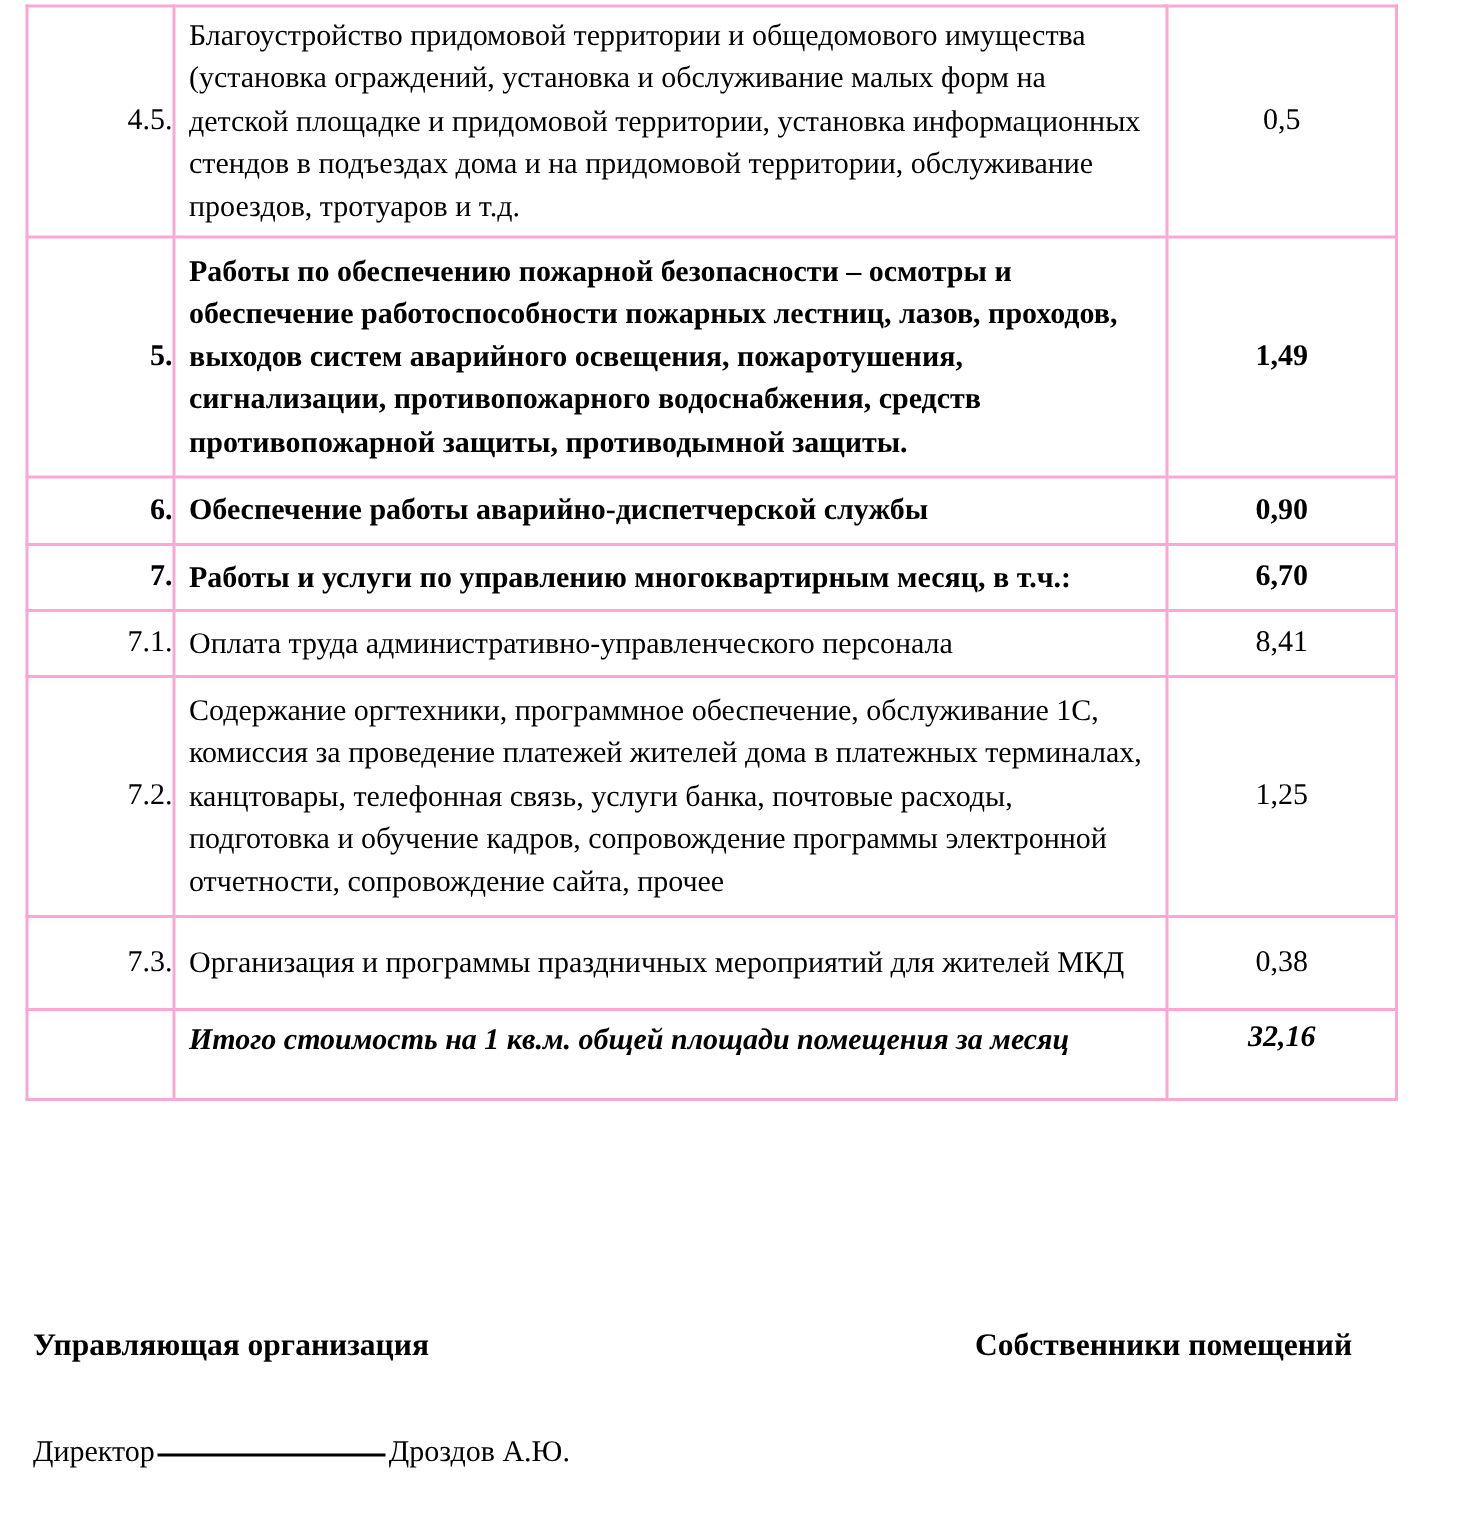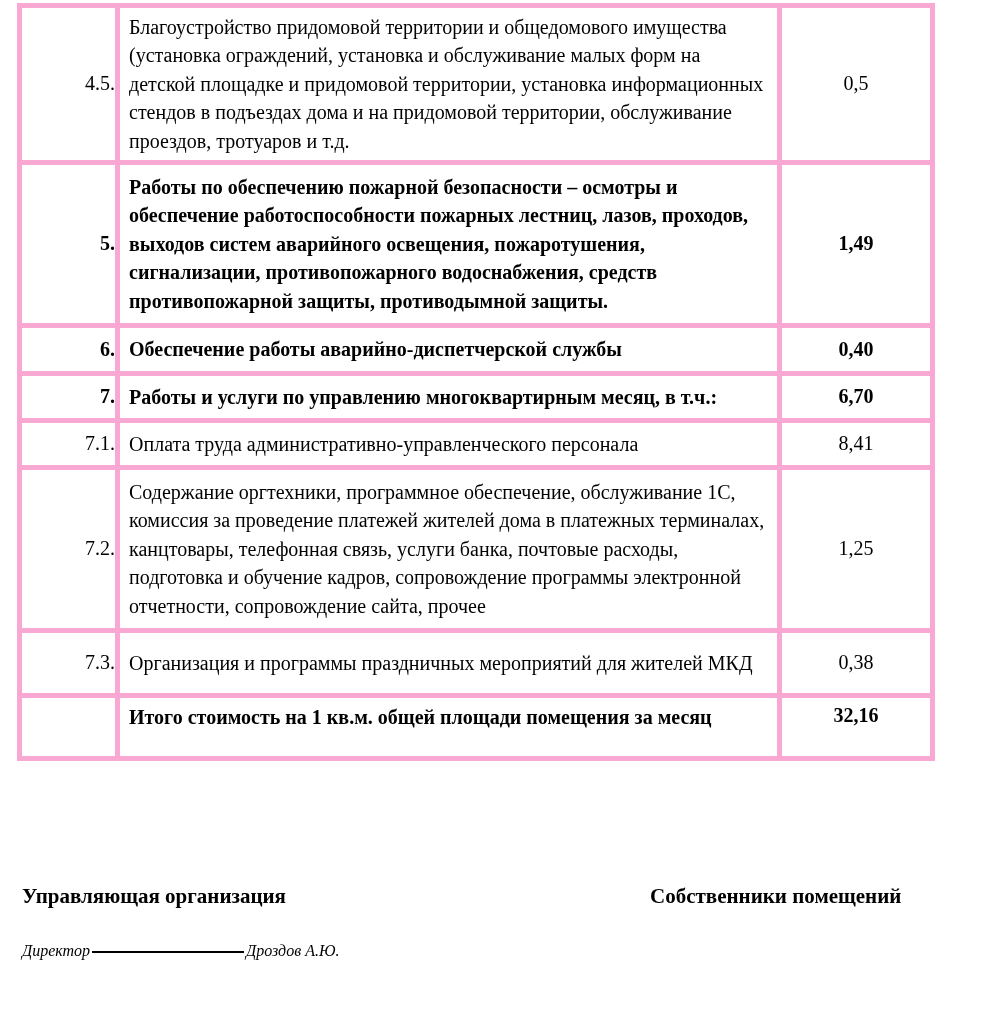--- a/index.html
+++ b/index.html
@@ -27,21 +27,21 @@
   
   .tariff-table {
     position: absolute;
     left: 17px;
     top: 3px;
     width: 913px;
     border-collapse: collapse;
     table-layout: fixed;
   }
   .tariff-table td {
-    border: 5px solid #f9a8d4;
+    border: 2px solid #f9a8d4;
     vertical-align: middle;
     padding: 0;
   }
 
   col.c-num   { width: 98px;  }
   col.c-desc  { width: 662px; }
   col.c-value { width: 153px; }
 
   td.num {
     text-align: right;
@@ -62,21 +62,21 @@
   tr.bold td { font-weight: bold; }
 
   
   tr.r45  td { height: 128px; }
   tr.r5   td { height: 148px; }
   tr.r6   td { height: 33px;  }
   tr.r7   td { height: 32px;  }
   tr.r71  td { height: 32px;  }
   tr.r72  td { height: 148px; }
   tr.r73  td { height: 50px;  }
-  tr.total td { height: 48px; vertical-align: top; }
+  tr.total td { height: 48px; vertical-align: top; font-style: italic; }
   tr.total td.desc { padding-top: 5px; }
   tr.total td.value { padding-top: 5px; }
 
   
   .sign-block {
     position: absolute;
     left: 0;
     top: 884px;
     width: 984px;
     height: 110px;
@@ -91,24 +91,23 @@
     font-size: 21px;
     font-weight: bold;
     white-space: nowrap;
   }
   .sign-heading.left  { left: 22px; }
   .sign-heading.right { left: 650px; }
 
   .sign-line {
     position: absolute;
     left: 22px;
-    top: 58px;
-    font-size: 16px;
+    top: 73px;
+    font-size: 20px;
     white-space: nowrap;
-    font-style: italic;
   }
   .sign-rule {
     display: inline-block;
     width: 152px;
     border-bottom: 2px solid #000000;
     vertical-align: 3px;
     margin: 0 2px;
   }
 </style>
 </head>
@@ -129,21 +128,21 @@
         <td class="value">0,5</td>
       </tr>
       <tr class="r5 bold">
         <td class="num">5.</td>
         <td class="desc">Работы по обеспечению пожарной безопасности – осмотры и обеспечение работоспособности пожарных лестниц, лазов, проходов, выходов систем аварийного освещения, пожаротушения, сигнализации, противопожарного водоснабжения, средств противопожарной защиты, противодымной защиты.</td>
         <td class="value">1,49</td>
       </tr>
       <tr class="r6 bold">
         <td class="num">6.</td>
         <td class="desc">Обеспечение работы аварийно-диспетчерской службы</td>
-        <td class="value">0,40</td>
+        <td class="value">0,90</td>
       </tr>
       <tr class="r7 bold">
         <td class="num">7.</td>
         <td class="desc">Работы и услуги по управлению многоквартирным месяц, в т.ч.:</td>
         <td class="value">6,70</td>
       </tr>
       <tr class="r71">
         <td class="num">7.1.</td>
         <td class="desc">Оплата труда административно-управленческого персонала</td>
         <td class="value">8,41</td>

